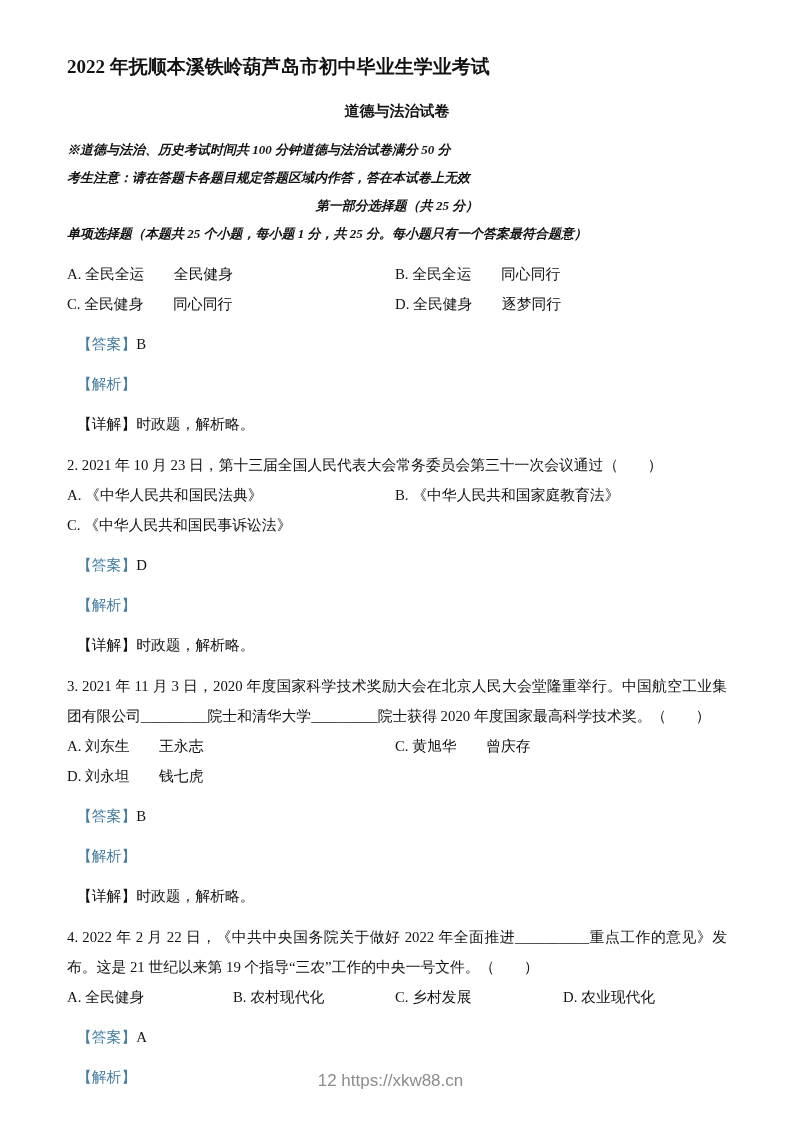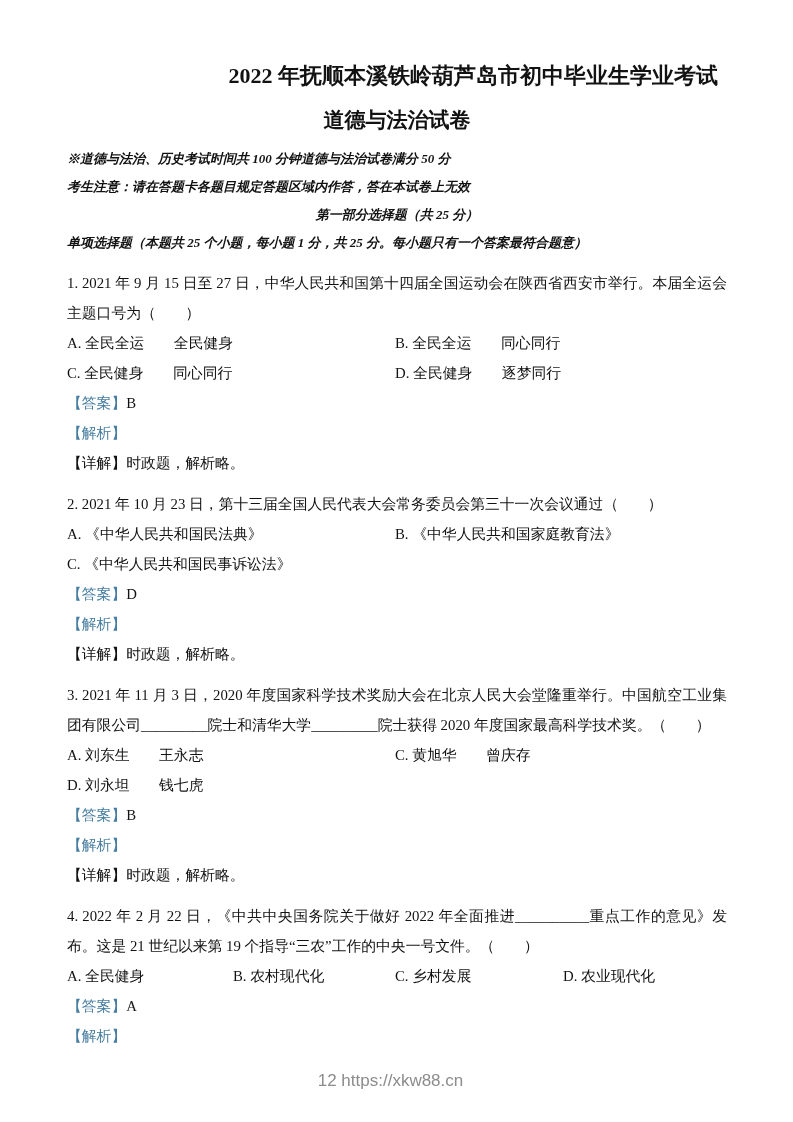--- a/index.html
+++ b/index.html
@@ -16,29 +16,29 @@
     width: 793px; height: 1122px;
     position: relative;
     overflow: hidden;
     font-family: "Liberation Serif", "DejaVu Serif", serif;
     color: var(--body-text);
   }
   .page {
     padding: 54px 66px 0 67px;
   }
   .doc-title {
-    margin: 9px;
-    font-size: 22px;
+    margin: 0;
+    font-size: 19px;
     font-weight: bold;
-    text-align: right;
+    text-align: left;
     line-height: 26px;
   }
   .doc-subtitle {
     margin: 17px 0 0 0;
-    font-size: 21px;
+    font-size: 15px;
     font-weight: bold;
     text-align: center;
     line-height: 28px;
   }
   .notice {
     margin: 0;
     font-size: 13px;
     font-weight: bold;
     line-height: 28px;
     white-space: pre-wrap;
@@ -56,21 +56,21 @@
   }
   .options {
     display: grid;
     font-size: 14.8px;
     line-height: 30px;
   }
   .options.two-col { grid-template-columns: 328px 1fr; }
   .options.four-col { grid-template-columns: 166px 162px 168px 1fr; }
   .opt { white-space: pre-wrap; }
   .meta-line {
-    margin: 0;
+    margin: 10px;
     font-size: 14.8px;
     line-height: 30px;
     white-space: pre-wrap;
   }
   .blue { color: var(--label-blue); }
   .page-footer {
     position: absolute;
     left: 0; right: 12px;
     bottom: 31px;
     text-align: center;
@@ -86,21 +86,20 @@
 
   <h1 class="doc-title">2022 年抚顺本溪铁岭葫芦岛市初中毕业生学业考试</h1>
   <h2 class="doc-subtitle">道德与法治试卷</h2>
 
   <p class="notice first">※道德与法治、历史考试时间共 100 分钟道德与法治试卷满分 50 分</p>
   <p class="notice">考生注意：请在答题卡各题目规定答题区域内作答，答在本试卷上无效</p>
   <p class="notice centered">第一部分选择题（共 25 分）</p>
   <p class="notice">单项选择题（本题共 25 个小题，每小题 1 分，共 25 分。每小题只有一个答案最符合题意）</p>
 
   <section class="question">
-    <p class="stem">1. 2021 年 9 月 15 日至 27 日，中华人民共和国第十四届全国运动会在陕西省西安市举行。本届全运会主题口号为（　　）</p>
     <div class="options two-col">
       <span class="opt">A. 全民全运　　全民健身</span>
       <span class="opt">B. 全民全运　　同心同行</span>
       <span class="opt">C. 全民健身　　同心同行</span>
       <span class="opt">D. 全民健身　　逐梦同行</span>
     </div>
     <p class="meta-line"><span class="blue">【答案】</span><span>B</span></p>
     <p class="meta-line"><span class="blue">【解析】</span></p>
     <p class="meta-line"><span>【详解】</span><span>时政题，解析略。</span></p>
   </section>

